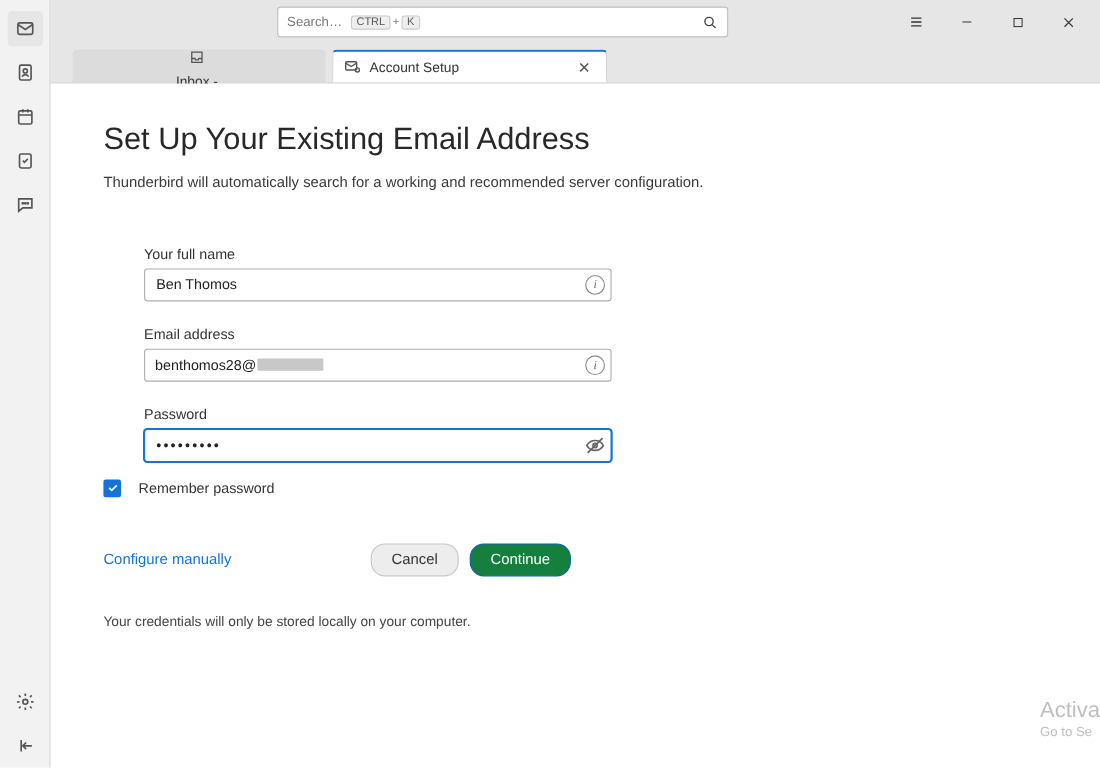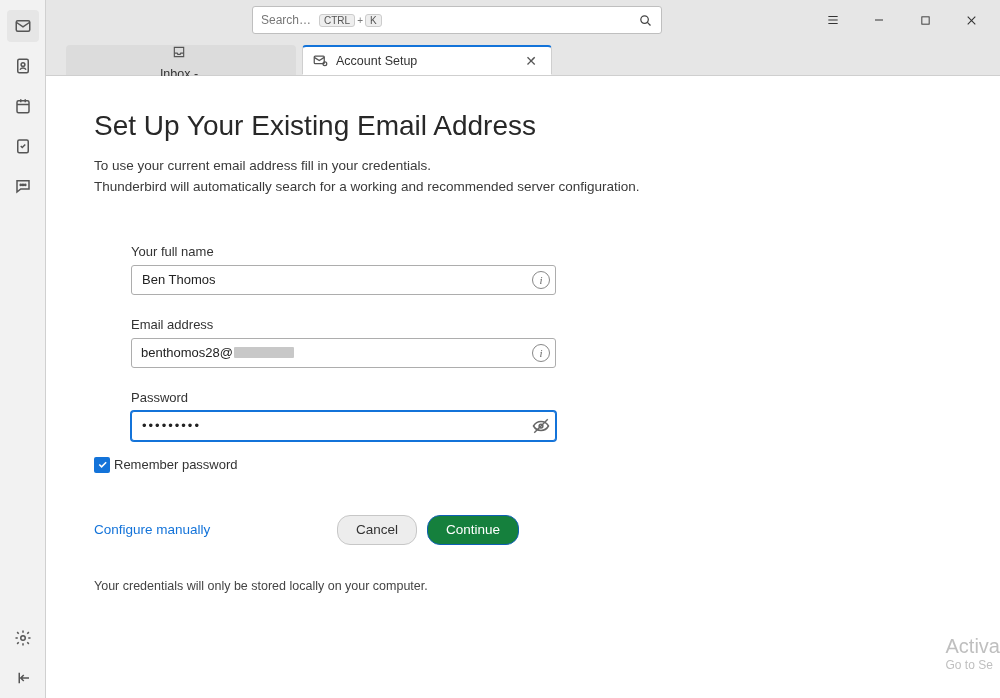--- a/index.html
+++ b/index.html
@@ -28,21 +28,21 @@
   .intro { font-size:13.5px; color:#3a3a3a; line-height:1.55; margin-bottom:46px; max-width:640px; }
   .field { width:425px; margin-bottom:22px;margin-left:37px; }
   .field label { display:block; font-size:13px; color:#333; margin-bottom:6px; }
   .input-row { position:relative; display:flex; align-items:center; }
   .txt { width:100%; height:30px; border:1px solid #adadad; border-radius:3px; padding:0 34px 0 10px; font-size:13px; color:#222; outline:none; }
   .txt.focused { border:1px solid #1373d9; box-shadow:0 0 0 1px #1373d9; }
   .infobtn { position:absolute; right:6px; width:18px; height:18px; border:1px solid #888; border-radius:50%; display:flex; align-items:center; justify-content:center; font-size:11px; color:#666; font-style:italic; font-family:Georgia,serif; background:#fff; }
   .eyebtn { position:absolute; right:6px; color:#666; display:flex; }
   .email-value { position:absolute; left:10px; font-size:13px; color:#222; display:flex; align-items:center; pointer-events:none; }
   .email-value .redact2 { display:inline-block; width:60px; height:11px; background:#c8c8c8; margin-left:1px; border-radius:1px; }
-  .chk-row { display:flex; align-items:center; gap:4px; font-size:13px; color:#333; margin-top:-6px; }
+  .chk-row { display:flex; align-items:center; gap:16px; font-size:13px; color:#333; margin-top:-6px; }
   .chk { width:16px; height:16px; background:#1373d9; border-radius:2px; display:flex; align-items:center; justify-content:center; color:#fff; }
   .actions { display:flex; align-items:center; width:425px; margin-top:42px; }
   .linkbtn { color:#1373d9; font-size:13.5px; }
   .btn { height:30px; padding:0 18px; border-radius:13px; font-size:13.5px; display:flex; align-items:center; justify-content:center; margin-left:10px; }
   .btn.secondary { background:#ededed; border:1px solid #c7c7c7; color:#333; margin-left:auto; }
   .btn.primary { background:#15803d; color:#fff; border:1px solid #0f5fb5; }
   .footnote { font-size:12.5px; color:#444; margin-top:34px; }
   .watermark { position:absolute; right:0; bottom:26px; color:#bfbfbf; font-size:20px; text-align:left; line-height:1.2; }
   .watermark .sub { font-size:12px; }
   svg { display:block; }
@@ -160,21 +160,20 @@
             </svg>
         </span>
         <span>Account Setup</span>
         <span class="close">✕</span>
       </div>
     </div>
 
     <div class="content">
       <h1>Set Up Your Existing Email Address</h1>
       <div class="intro">
-        <div>To use your current email address fill in your credentials.</div>
         <div>Thunderbird will automatically search for a working and recommended server configuration.</div>
       </div>
 
       <div class="field">
         <label>Your full name</label>
         <div class="input-row">
           <input class="txt" type="text" value="Ben Thomos" style="">
           <span class="infobtn">i</span>
         </div>
       </div>

